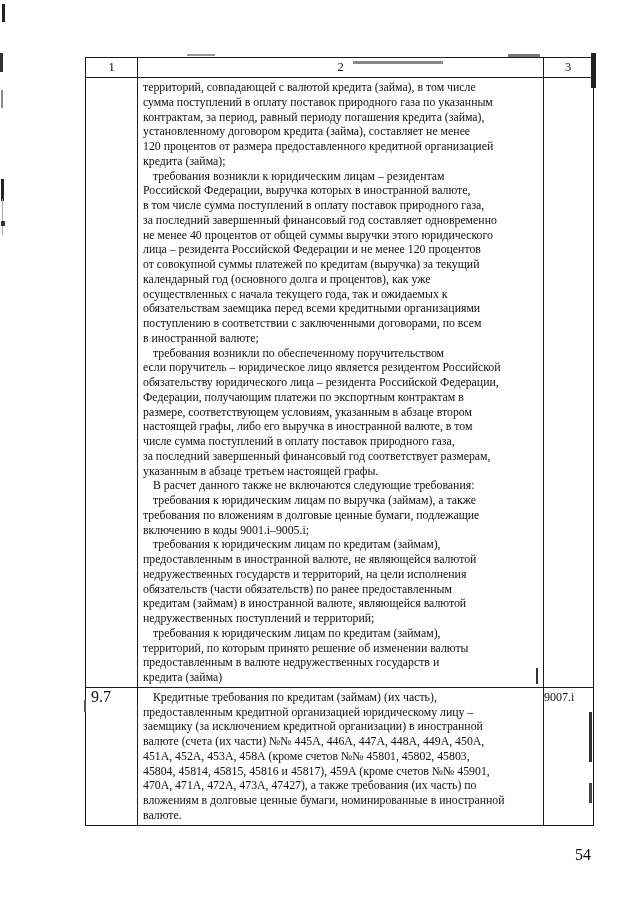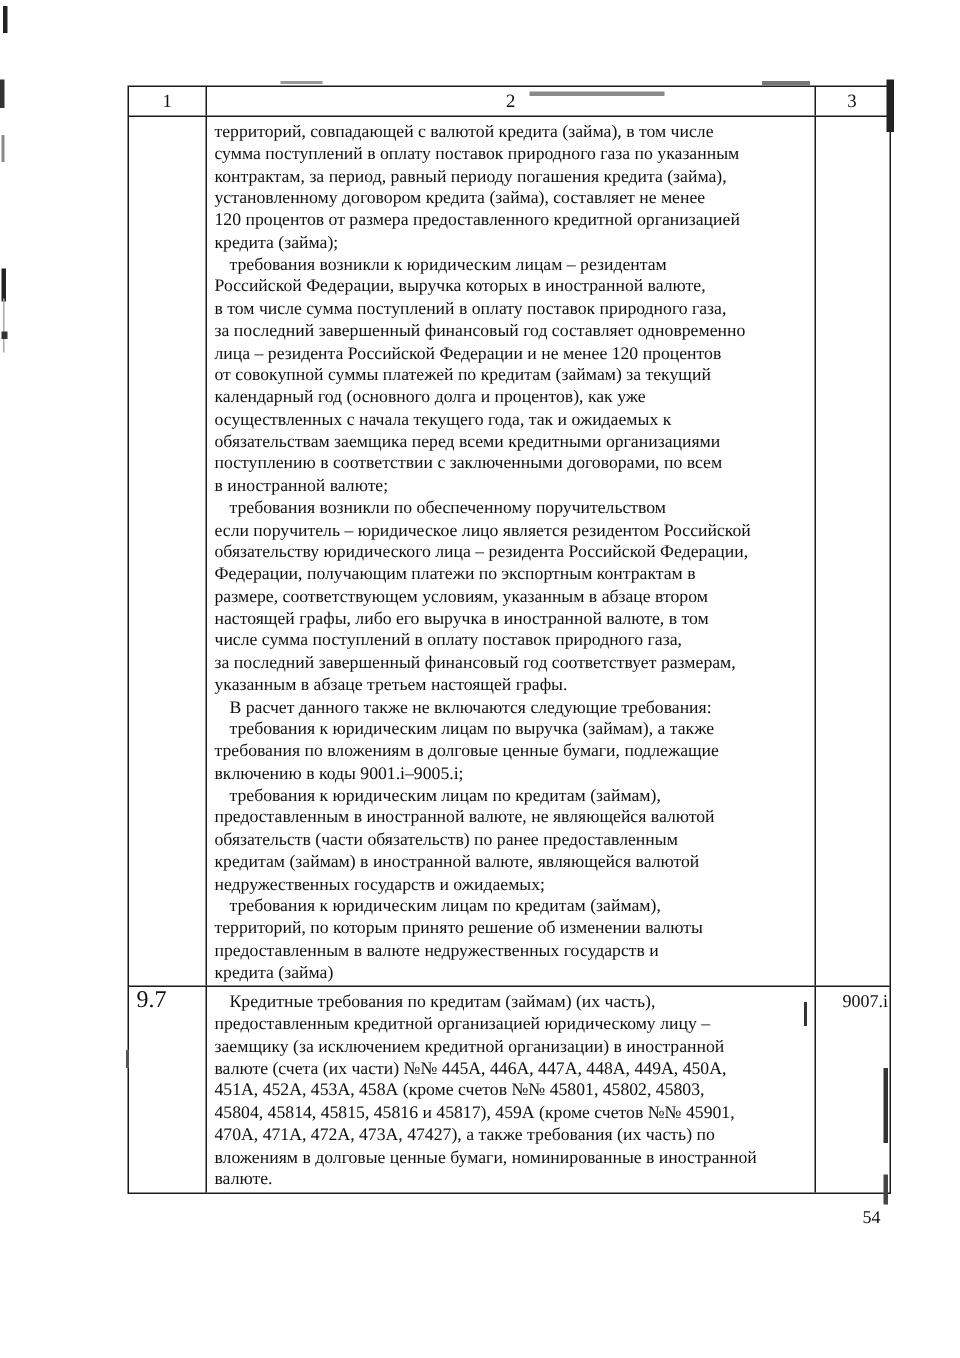--- a/index.html
+++ b/index.html
@@ -22,30 +22,30 @@
   .cell{box-sizing:border-box;}
   .c1{width:52px;border-right:1.4px solid #1b1b1b;}
   .c2{width:406px;border-right:1.4px solid #1b1b1b;}
   .c3{width:48px;}
   .hdr .cell{
     height:19px;display:flex;align-items:center;justify-content:center;
     font-size:12.5px;line-height:19px;
   }
   .body-c1{padding:2px 2px 0 5px;font-size:16px;line-height:14.75px;}
   .body-c2{padding:2px 4px 2px 5px;}
-  .body-c3{padding:2px 0 0 0;text-align:right;font-size:12px;line-height:14.75px;}
+  .body-c3{padding:2px 0 0 0;text-align:left;font-size:12px;line-height:14.75px;}
   .line{
     font-size:11.8px;line-height:14.75px;height:14.75px;
     white-space:nowrap;overflow:visible;
   }
   .line.ind{padding-left:10px;}
   
   .pagenum{
-    position:absolute;left:575px;top:804px;
-    font-size:12px;line-height:14px;
+    position:absolute;left:575px;top:848px;
+    font-size:16px;line-height:14px;
   }
   
   .art{position:absolute;}
 </style>
 </head>
 <body>
 
 <div class="page">
 
   <div class="tbl">
@@ -61,45 +61,47 @@
             <div class="line">территорий, совпадающей с валютой кредита (займа), в том числе</div>
             <div class="line">сумма поступлений в оплату поставок природного газа по указанным</div>
             <div class="line">контрактам, за период, равный периоду погашения кредита (займа),</div>
             <div class="line">установленному договором кредита (займа), составляет не менее</div>
             <div class="line">120 процентов от размера предоставленного кредитной организацией</div>
             <div class="line">кредита (займа);</div>
             <div class="line ind">требования возникли к юридическим лицам – резидентам</div>
             <div class="line">Российской Федерации, выручка которых в иностранной валюте,</div>
             <div class="line">в том числе сумма поступлений в оплату поставок природного газа,</div>
             <div class="line">за последний завершенный финансовый год составляет одновременно</div>
+            <div class="line">не менее 40 процентов от общей суммы выручки этого юридического</div>
             <div class="line">лица – резидента Российской Федерации и не менее 120 процентов</div>
-            <div class="line">от совокупной суммы платежей по кредитам (займам) за текущий</div>
+            <div class="line">от совокупной суммы платежей по кредитам (выручка) за текущий</div>
             <div class="line">календарный год (основного долга и процентов), как уже</div>
             <div class="line">осуществленных с начала текущего года, так и ожидаемых к</div>
             <div class="line">обязательствам заемщика перед всеми кредитными организациями</div>
             <div class="line">поступлению в соответствии с заключенными договорами, по всем</div>
             <div class="line">в иностранной валюте;</div>
             <div class="line ind">требования возникли по обеспеченному поручительством</div>
             <div class="line">если поручитель – юридическое лицо является резидентом Российской</div>
             <div class="line">обязательству юридического лица – резидента Российской Федерации,</div>
             <div class="line">Федерации, получающим платежи по экспортным контрактам в</div>
             <div class="line">размере, соответствующем условиям, указанным в абзаце втором</div>
             <div class="line">настоящей графы, либо его выручка в иностранной валюте, в том</div>
             <div class="line">числе сумма поступлений в оплату поставок природного газа,</div>
             <div class="line">за последний завершенный финансовый год соответствует размерам,</div>
             <div class="line">указанным в абзаце третьем настоящей графы.</div>
             <div class="line ind">В расчет данного также не включаются следующие требования:</div>
             <div class="line ind">требования к юридическим лицам по выручка (займам), а также</div>
             <div class="line">требования по вложениям в долговые ценные бумаги, подлежащие</div>
             <div class="line">включению в коды 9001.i–9005.i;</div>
             <div class="line ind">требования к юридическим лицам по кредитам (займам),</div>
             <div class="line">предоставленным в иностранной валюте, не являющейся валютой</div>
+            <div class="line">недружественных государств и территорий, на цели исполнения</div>
             <div class="line">обязательств (части обязательств) по ранее предоставленным</div>
             <div class="line">кредитам (займам) в иностранной валюте, являющейся валютой</div>
-            <div class="line">недружественных государств и ожидаемых;</div>
+            <div class="line">недружественных поступлений и территорий;</div>
             <div class="line ind">требования к юридическим лицам по кредитам (займам),</div>
             <div class="line">территорий, по которым принято решение об изменении валюты</div>
             <div class="line">предоставленным в валюте недружественных государств и</div>
             <div class="line">кредита (займа)</div>
           </div>
           <div class="cell c3 body-c3"></div>
         </div>
         <div class="trow">
           <div class="cell c1 body-c1">9.7</div>
           <div class="cell c2 body-c2">

